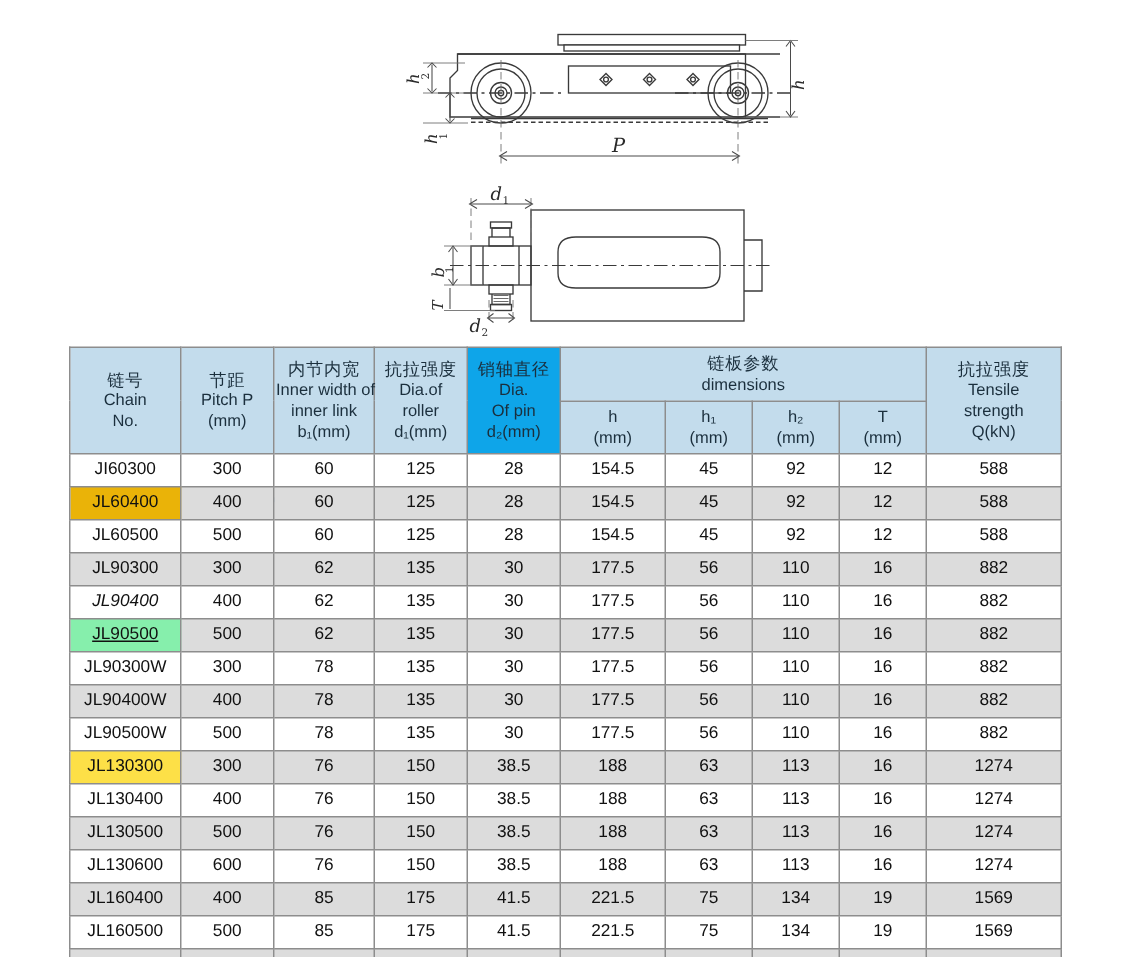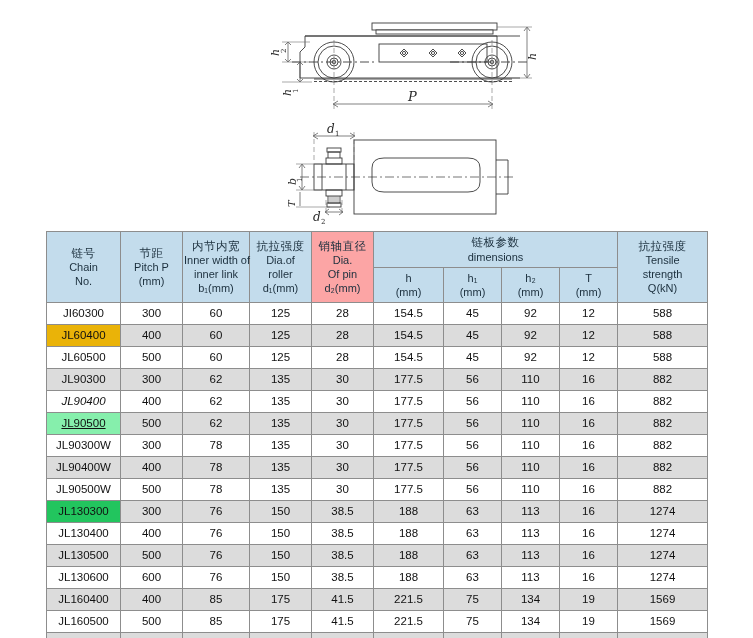--- a/index.html
+++ b/index.html
@@ -281,21 +281,21 @@
           <span class="ln">Inner width of</span>
           <span class="ln">inner link</span>
           <span class="ln">b₁(mm)</span>
         </th>
         <th rowspan="2" style="background: rgb(195, 220, 236); border-color: rgb(141, 141, 141);">
           <span class="ln cn">抗拉强度</span>
           <span class="ln">Dia.of</span>
           <span class="ln">roller</span>
           <span class="ln">d₁(mm)</span>
         </th>
-        <th rowspan="2" style="background: #fca5a5; border-color: rgb(141, 141, 141);">
+        <th rowspan="2" style="background: #0ea5e9; border-color: rgb(141, 141, 141);">
           <span class="ln cn">销轴直径</span>
           <span class="ln">Dia.</span>
           <span class="ln">Of pin</span>
           <span class="ln">d₂(mm)</span>
         </th>
         <th colspan="4" style="background: rgb(195, 220, 236); border-color: rgb(141, 141, 141);">
           <span class="ln cn">链板参数</span>
           <span class="ln">dimensions</span>
         </th>
         <th rowspan="2" style="background: rgb(195, 220, 236); border-color: rgb(141, 141, 141);">
@@ -427,21 +427,21 @@
           <td style="border-color: rgb(141, 141, 141);">78</td>
           <td style="border-color: rgb(141, 141, 141);">135</td>
           <td style="border-color: rgb(141, 141, 141);">30</td>
           <td style="border-color: rgb(141, 141, 141);">177.5</td>
           <td style="border-color: rgb(141, 141, 141);">56</td>
           <td style="border-color: rgb(141, 141, 141);">110</td>
           <td style="border-color: rgb(141, 141, 141);">16</td>
           <td style="border-color: rgb(141, 141, 141);">882</td>
         </tr>
         <tr>
-          <td style="border-color: rgb(141, 141, 141); background: #22c55e;">JL130300</td>
+          <td style="border-color: rgb(141, 141, 141); background: #fde047;">JL130300</td>
           <td style="border-color: rgb(141, 141, 141); background: rgb(220, 220, 220);">300</td>
           <td style="border-color: rgb(141, 141, 141); background: rgb(220, 220, 220);">76</td>
           <td style="border-color: rgb(141, 141, 141); background: rgb(220, 220, 220);">150</td>
           <td style="border-color: rgb(141, 141, 141); background: rgb(220, 220, 220);">38.5</td>
           <td style="border-color: rgb(141, 141, 141); background: rgb(220, 220, 220);">188</td>
           <td style="border-color: rgb(141, 141, 141); background: rgb(220, 220, 220);">63</td>
           <td style="border-color: rgb(141, 141, 141); background: rgb(220, 220, 220);">113</td>
           <td style="border-color: rgb(141, 141, 141); background: rgb(220, 220, 220);">16</td>
           <td style="border-color: rgb(141, 141, 141); background: rgb(220, 220, 220);">1274</td>
         </tr>

